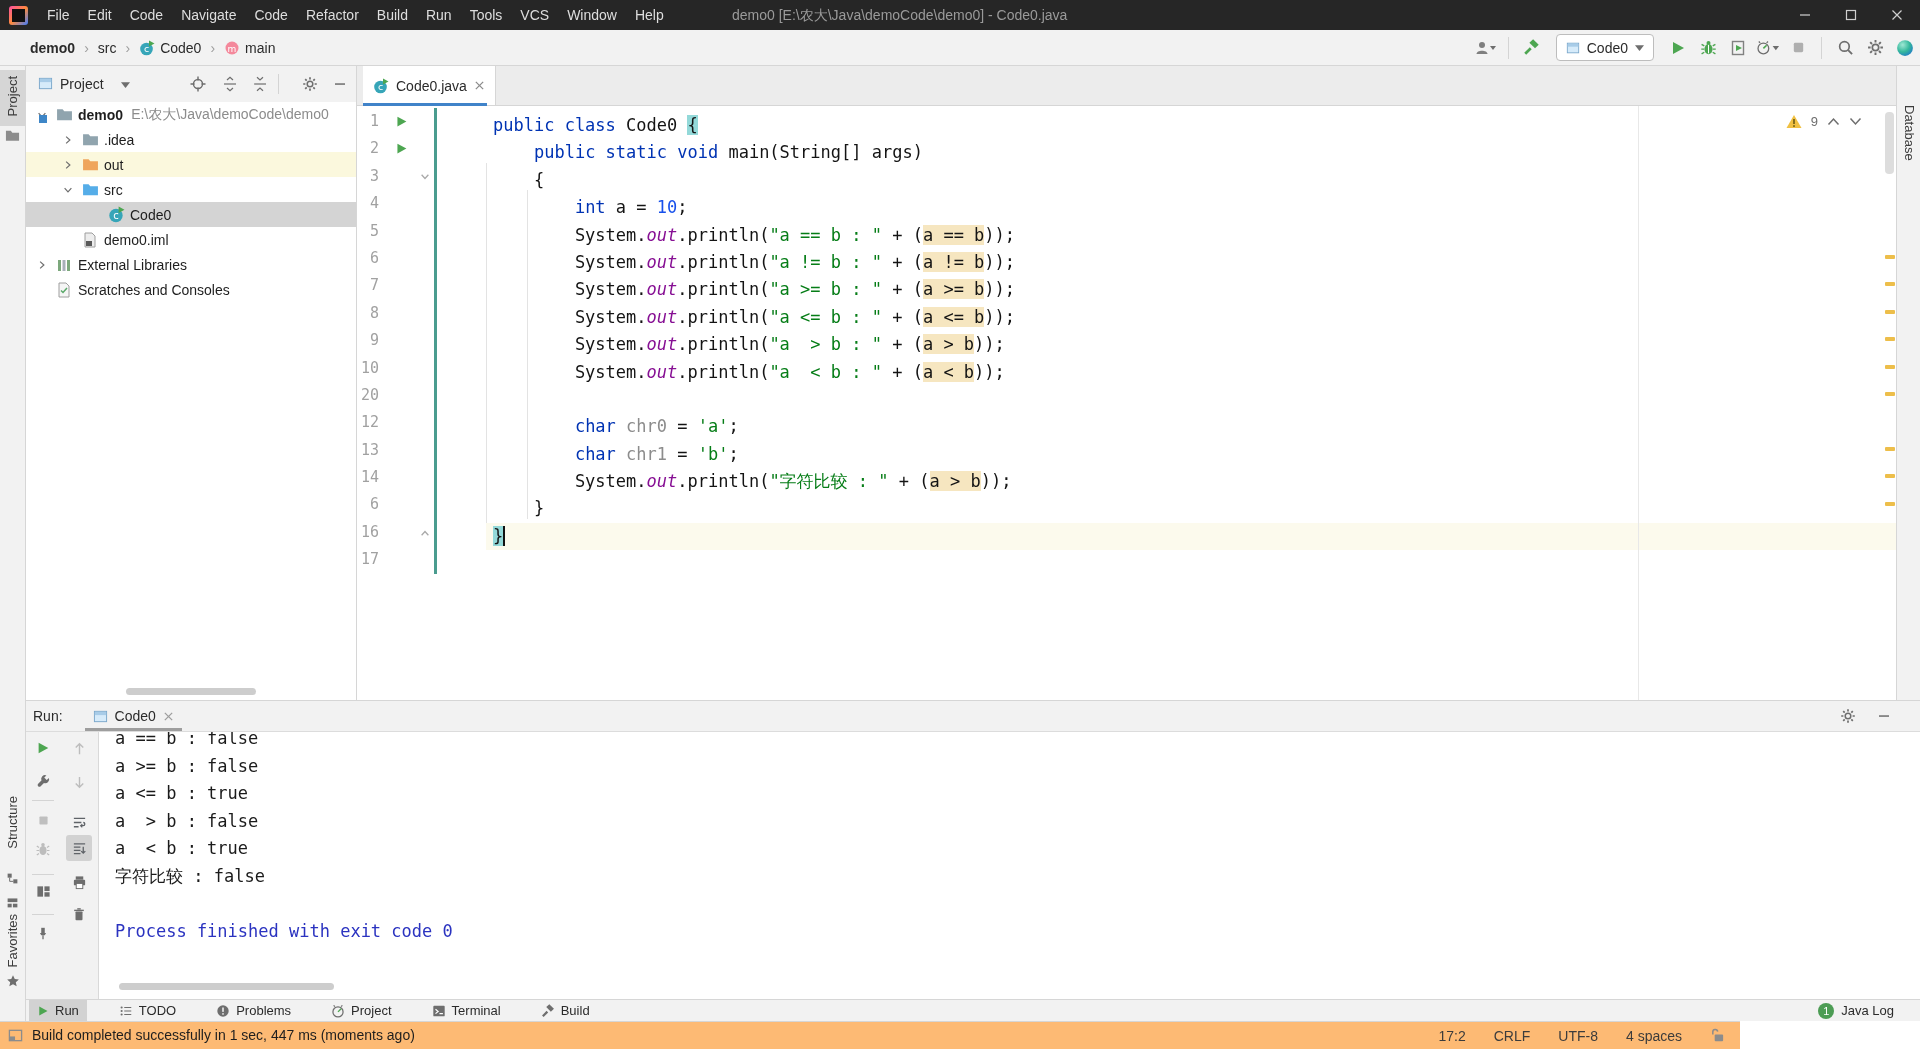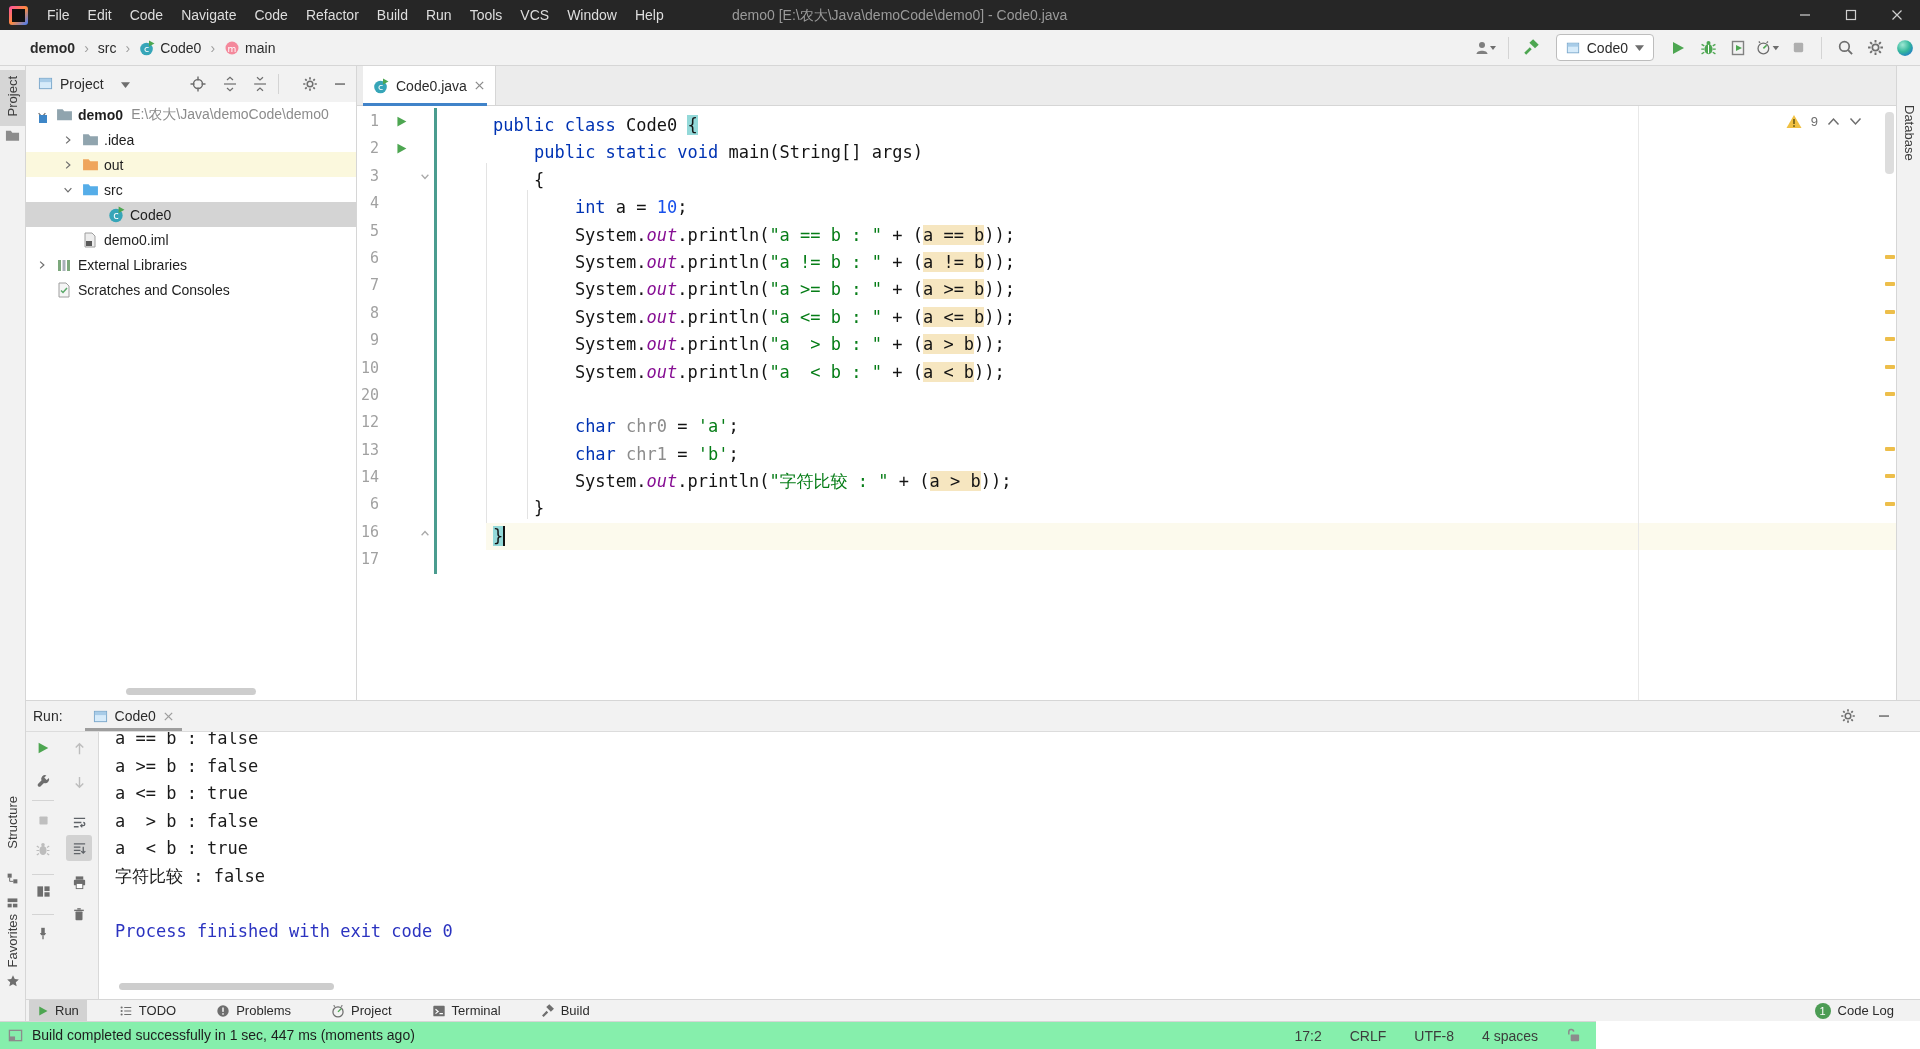--- a/index.html
+++ b/index.html
@@ -106,21 +106,21 @@
 
   
   #toolbar{position:absolute;left:26px;top:999px;width:1894px;height:22px;background:#F2F2F2;border-top:1px solid #D6D6D6;box-sizing:border-box;display:flex;align-items:center;}
   #tw-items{display:flex;align-items:center;height:100%;padding-left:3px;gap:24px;}
   .tw-item{display:flex;align-items:center;gap:6px;height:21px;padding:0 8px;font-size:13px;color:#2B2B2B;}
   .tw-item.sel{background:#D2D2D2;}
   #event-log{position:absolute;right:26px;top:0;height:21px;display:flex;align-items:center;gap:7px;font-size:13px;color:#2B2B2B;}
   #ev-badge{width:16px;height:16px;border-radius:50%;background:#4C9C54;color:#fff;font-size:11px;display:flex;align-items:center;justify-content:center;}
 
   
-  #statusbar{position:absolute;left:0;top:1021px;width:1596px;height:28px;background:#86efac;border-top:1px solid #D6D6D6;box-sizing:border-box;}
+  #statusbar{position:absolute;left:0;top:1021px;width:1740px;height:28px;background:#fdba74;border-top:1px solid #D6D6D6;box-sizing:border-box;}
   #status-msg{position:absolute;left:32px;top:0;line-height:27px;font-size:14px;color:#1E1E1E;}
   #status-ic{position:absolute;left:8px;top:6px;}
   #status-right{position:absolute;right:15px;top:0;height:27px;display:flex;align-items:center;gap:28px;font-size:14px;color:#3C3C3C;}
 </style>
 </head>
 <body>
 
 <div id="app">
 
   <div id="titlebar">
@@ -819,21 +819,21 @@
             <svg width="14" height="14" viewBox="0 0 16 16">
               <path d="M3 14.8L8.2 9.6 6.4 7.8 1.2 13z" fill="#6E6E6E"></path>
               <path d="M6 3.5L9.5.2l5.3 5.3-3.5 3.3z" fill="#6E6E6E"></path>
             </svg>
           </span>
           <span>Build</span>
         </div>
       </div>
     <div id="event-log">
       <span id="ev-badge">1</span>
-      <span>Code Log</span>
+      <span>Java Log</span>
     </div>
   </div>
 
   <div id="statusbar">
     <span id="status-ic">
         <svg width="15" height="15" viewBox="0 0 16 16">
           <rect x="1.5" y="2.5" width="13" height="11" fill="none" stroke="#8C8C8C" stroke-width="1.4"></rect>
           <rect x="1.5" y="9" width="6" height="4.5" fill="#8C8C8C"></rect>
         </svg>
       </span>

